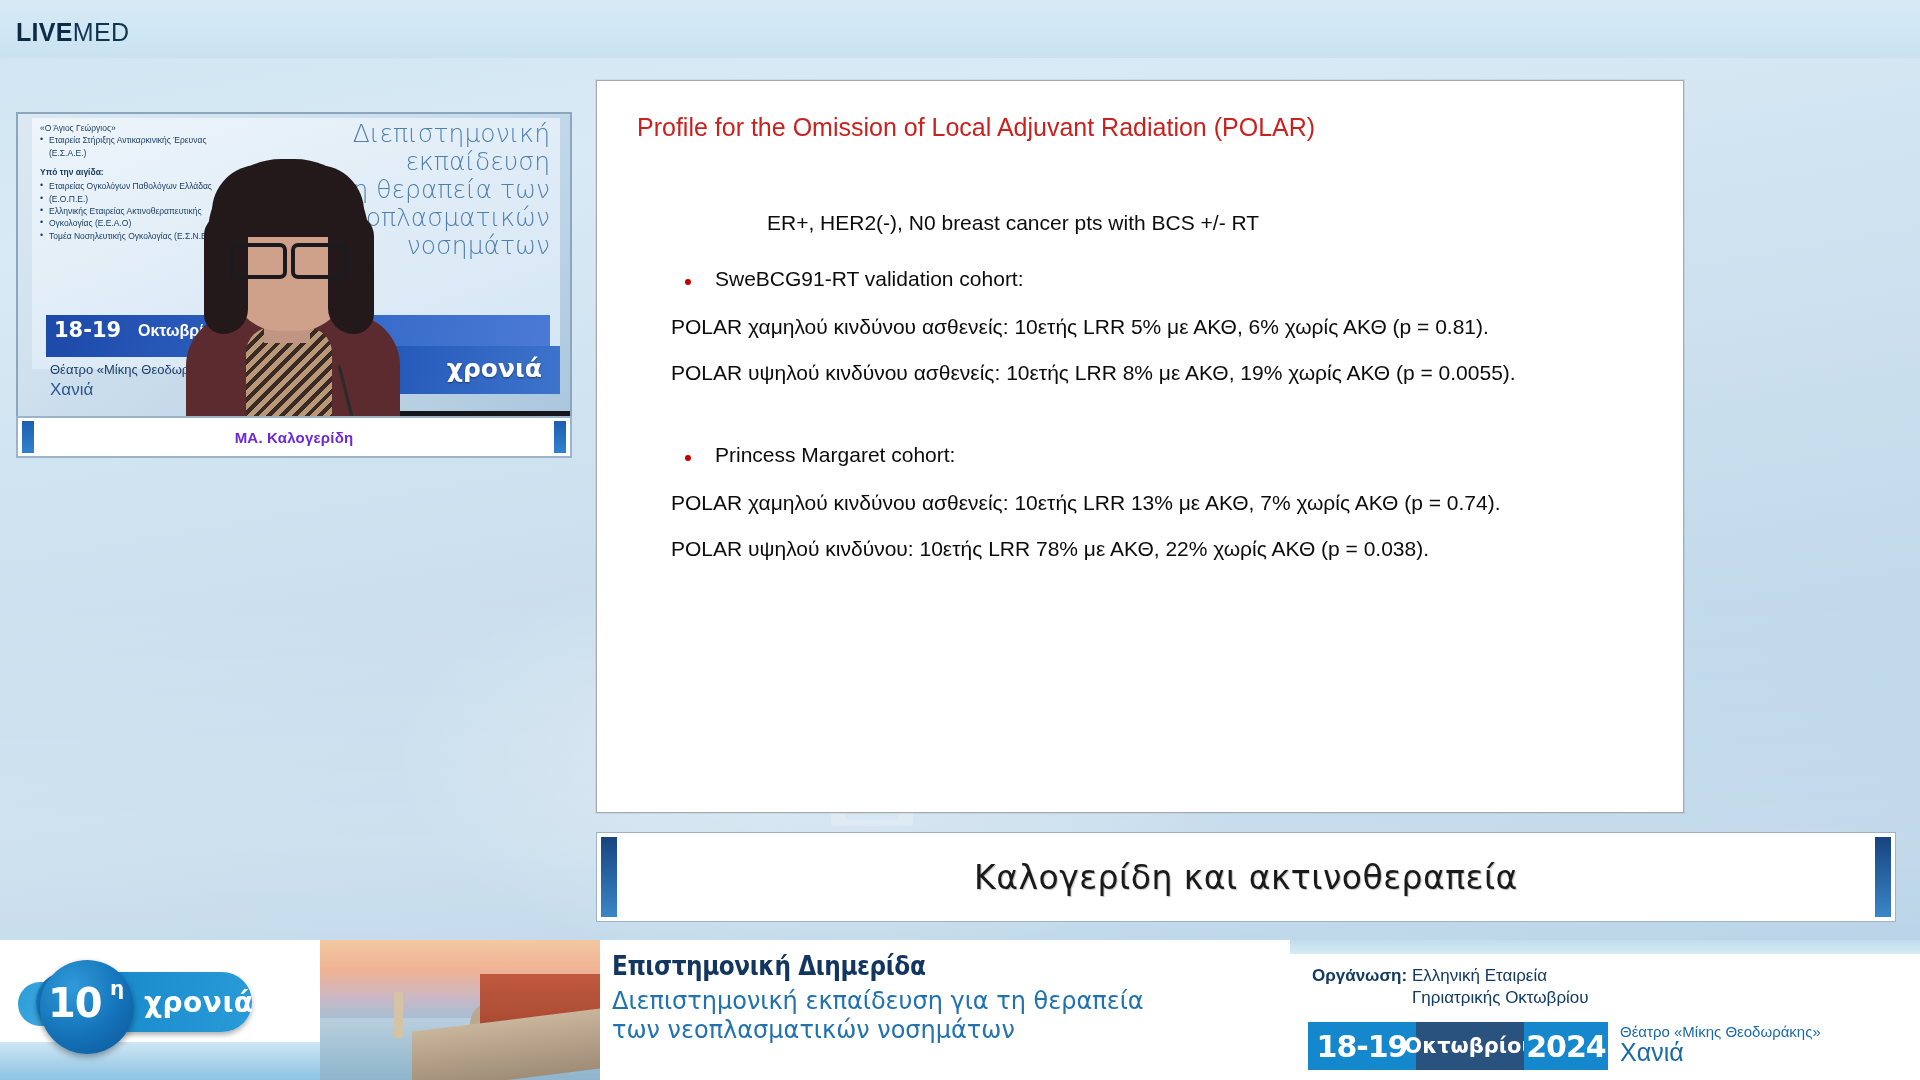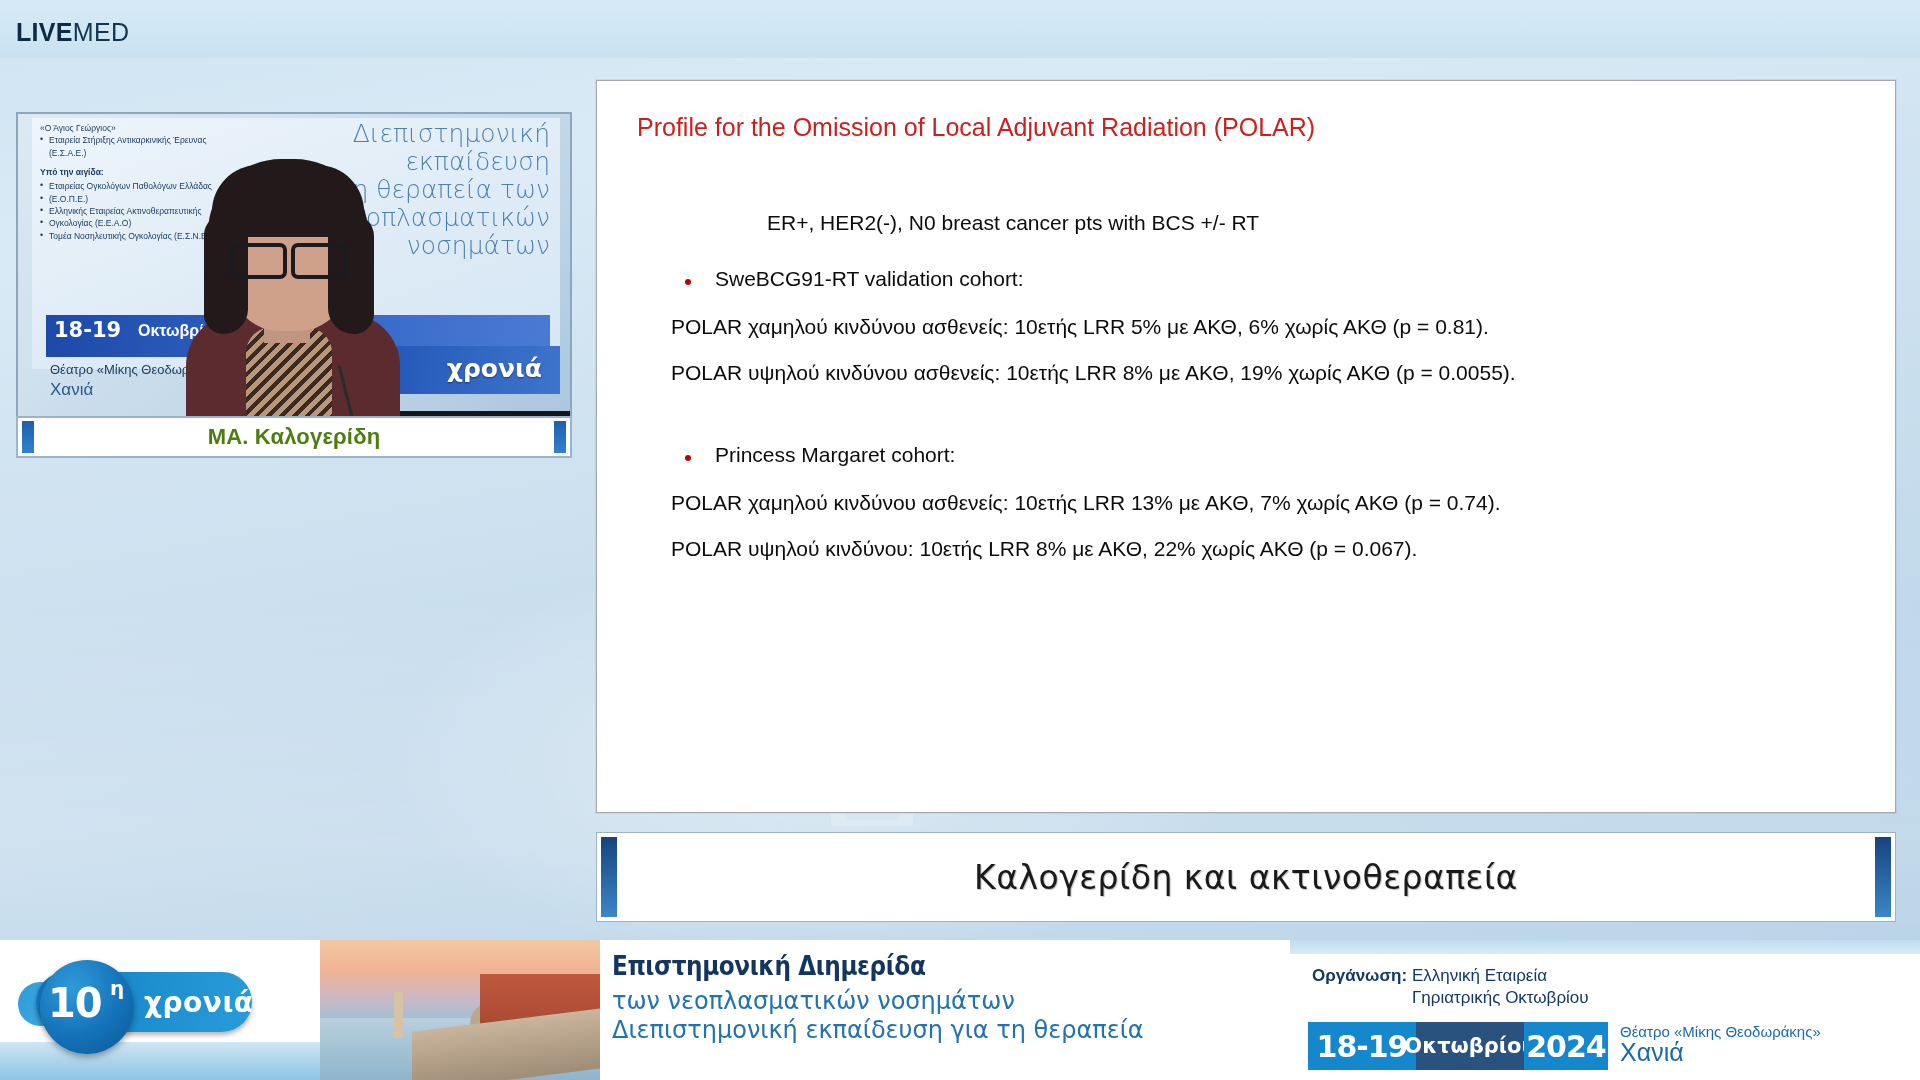--- a/index.html
+++ b/index.html
@@ -167,26 +167,26 @@
     border: 2px solid #9bb4c9;
     display: flex; align-items: center; justify-content: center;
   }
   .nameplate:before, .nameplate:after {
     content: ""; position: absolute; top: 3px; bottom: 3px; width: 12px;
     background: linear-gradient(to bottom, #1e5fae, #2f82cf);
   }
   .nameplate:before { left: 4px; }
   .nameplate:after { right: 4px; }
   .nameplate span {
-    font-size: 22px; font-weight: 700; color: #4d7c0f; letter-spacing: .2px;
+    font-size: 15px; font-weight: 700; color: #6d28d9; letter-spacing: .2px;
   }
 
   
   .slide {
-    position: absolute; left: 596px; top: 80px; width: 1300px; height: 733px;
+    position: absolute; left: 596px; top: 80px; width: 1088px; height: 733px;
     background: #ffffff;
     border: 1px solid #a8a8a8;
     box-shadow: 0 0 0 1px rgba(0,0,0,0.06);
   }
   .slide-title {
     position: absolute; left: 40px; top: 32px;
     color: #c9211e; font-size: 25px; font-weight: 400;
     font-family: "Liberation Sans", sans-serif;
   }
   .slide-body { position: absolute; left: 40px; top: 130px; right: 30px; }
@@ -412,21 +412,21 @@
     <div class="lead">ER+, HER2(-), N0 breast cancer pts with BCS +/- RT</div>
 
     <div class="blt">SweBCG91-RT validation cohort:</div>
     <div class="sub">POLAR χαμηλού κινδύνου ασθενείς: 10ετής LRR 5% με ΑΚΘ, 6% χωρίς ΑΚΘ (p = 0.81).</div>
     <div class="sub">POLAR υψηλού κινδύνου ασθενείς: 10ετής LRR 8% με ΑΚΘ, 19% χωρίς ΑΚΘ (p = 0.0055).</div>
 
     <div class="gap"></div>
 
     <div class="blt">Princess Margaret cohort:</div>
     <div class="sub">POLAR χαμηλού κινδύνου ασθενείς: 10ετής LRR 13% με ΑΚΘ, 7% χωρίς ΑΚΘ (p = 0.74).</div>
-    <div class="sub">POLAR υψηλού κινδύνου: 10ετής LRR 8% με ΑΚΘ, 22% χωρίς ΑΚΘ (p = 0.067).</div>
+    <div class="sub">POLAR υψηλού κινδύνου: 10ετής LRR 78% με ΑΚΘ, 22% χωρίς ΑΚΘ (p = 0.038).</div>
 
   </div>
 </div>
 
 <div class="session">
   <span>Καλογερίδη και ακτινοθεραπεία</span>
 </div>
 
 <div class="footer">
 
@@ -446,22 +446,22 @@
     <div class="sea"></div>
     <div class="lh"></div>
     <div class="dome"></div>
     <div class="bldg"></div>
     <div class="quay"></div>
   </div>
 
   <div class="f-center">
     <div class="f-title">Επιστημονική Διημερίδα</div>
     <div class="f-sub">
+      <div>Διεπιστημονική εκπαίδευση για τη θεραπεία</div>
       <div>των νεοπλασματικών νοσημάτων</div>
-      <div>Διεπιστημονική εκπαίδευση για τη θεραπεία</div>
     </div>
   </div>
 
   <div class="f-right">
     <div class="f-band-top"></div>
     <div class="org-label">Οργάνωση:</div>
     <div class="org-name">
       <div>Ελληνική Εταιρεία</div>
       <div>Γηριατρικής Οκτωβρίου</div>
     </div>

